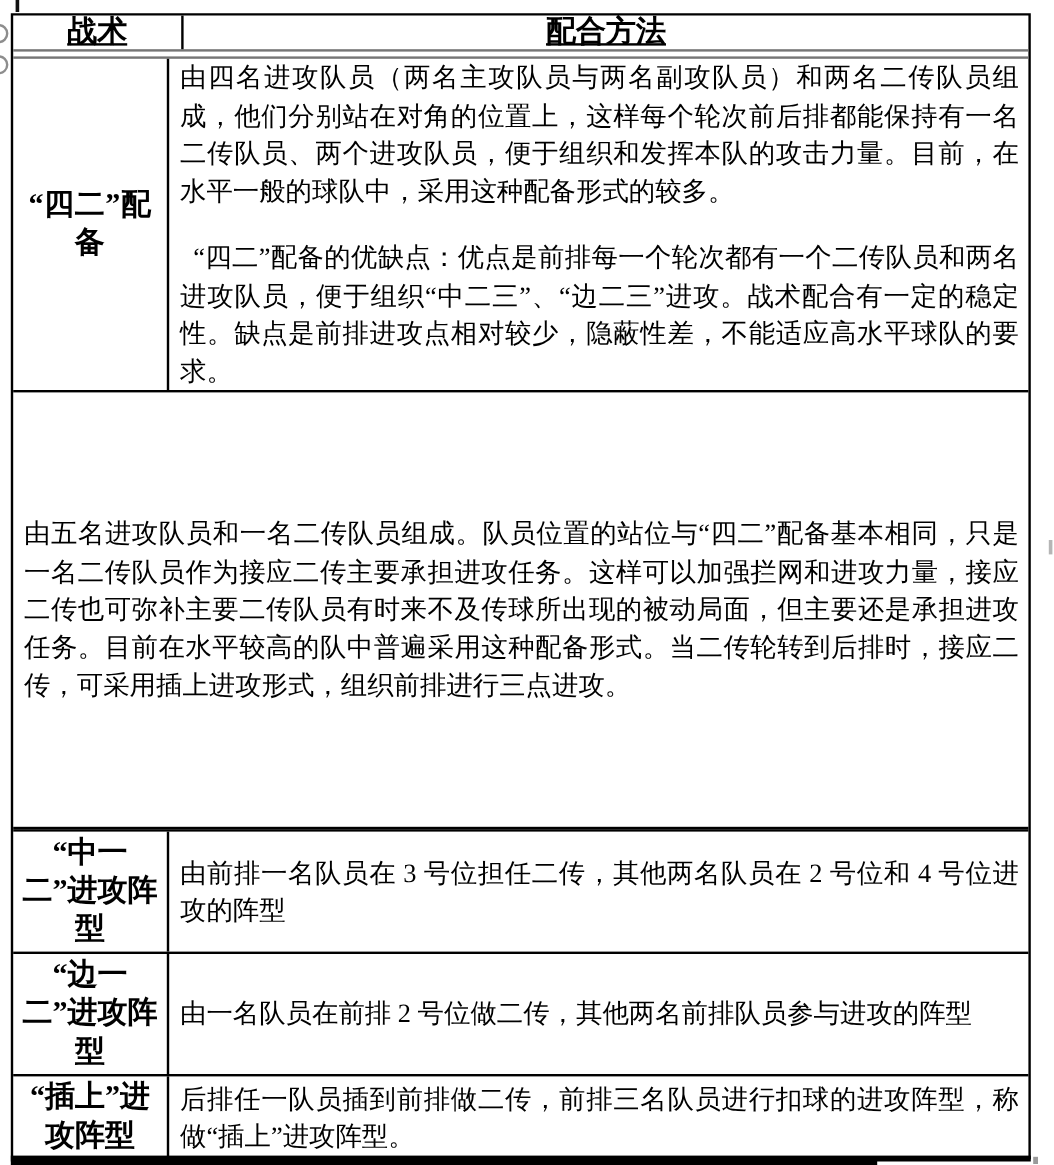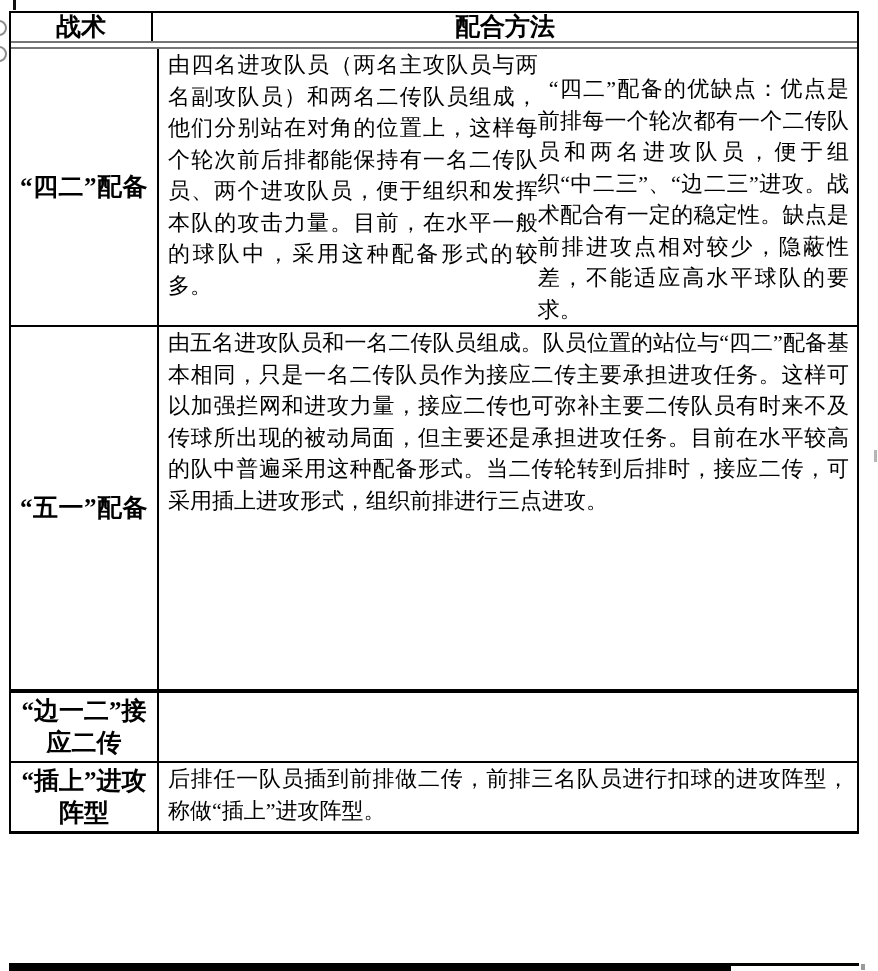--- a/index.html
+++ b/index.html
@@ -16,51 +16,51 @@
   
   .tbl {
     position: absolute;
     left: 9px; top: 11px;
     width: 850px;
     border: 2px solid #000;
     border-bottom-width: 3px;
     box-sizing: border-box;
     background: #fff;
   }
-  .hdr-row { display: flex; align-items: center; min-height: 27px; }
+  .hdr-row { display: flex; align-items: center; min-height: 27px; text-decoration: underline; }
   .hdr-cell {
     font-weight: bold;
     font-size: 25px;
     line-height: 26px;
     text-align: center;
     padding: 1px 0;
   }
   .hc1 { width: 142px; border-right: 2px solid #000; box-sizing: border-box; align-self: stretch; display:flex; align-items:center; justify-content:center; }
   .hc2 { flex: 1; }
   .hdr-div {
     height: 4px;
     border-top: 2px solid #757575;
     border-bottom: 2px solid #757575;
   }
   .t-row { display: flex; border-top: 2px solid #000; }
   .t-row.first { border-top: none; }
   .c1 {
-    width: 148px;
+    width: 130px;
     border-right: 2px solid #000;
     box-sizing: border-box;
     display: flex; align-items: center; justify-content: center;
     text-align: center;
     font-weight: bold;
     font-size: 25px;
     line-height: 32px;
     padding: 2px 3px;
   }
   .c2 {
     flex: 1;
-    display: flex; flex-direction: row; justify-content: center;
+    display: flex; flex-direction: column; justify-content: center;
     font-size: 22px;
     line-height: 31.5px;
     padding: 0 8px 0 9px;
     box-sizing: border-box;
     text-align: justify;
     text-justify: inter-ideograph;
   }
   .c2 p { margin: 0; }
   .c2 p:empty { display: none; }
   .c2 p.indent { text-indent: 11px; margin-top: 24px; }
@@ -107,32 +107,42 @@
 
     <div class="t-row first r1">
       <div class="c1">“四二”配备</div>
       <div class="c2">
         <p>由四名进攻队员（两名主攻队员与两名副攻队员）和两名二传队员组成，他们分别站在对角的位置上，这样每个轮次前后排都能保持有一名二传队员、两个进攻队员，便于组织和发挥本队的攻击力量。目前，在水平一般的球队中，采用这种配备形式的较多。</p>
         <p class="indent">“四二”配备的优缺点：优点是前排每一个轮次都有一个二传队员和两名进攻队员，便于组织“中二三”、“边二三”进攻。战术配合有一定的稳定性。缺点是前排进攻点相对较少，隐蔽性差，不能适应高水平球队的要求。</p>
       </div>
     </div>
 
     <div class="t-row r2">
-      <div class="c1">“五一”配备</div>
       <div class="c2">
         <p>由五名进攻队员和一名二传队员组成。队员位置的站位与“四二”配备基本相同，只是一名二传队员作为接应二传主要承担进攻任务。这样可以加强拦网和进攻力量，接应二传也可弥补主要二传队员有时来不及传球所出现的被动局面，但主要还是承担进攻任务。目前在水平较高的队中普遍采用这种配备形式。当二传轮转到后排时，接应二传，可采用插上进攻形式，组织前排进行三点进攻。</p>
       </div>
     </div>
 
     <div class="t-row r3">
     </div>
 
+    <div class="t-row r4">
+      <div class="c1">“中一二”进攻阵型</div>
+      <div class="c2">
+        <p>由前排一名队员在 3 号位担任二传，其他两名队员在 2 号位和 4 号位进攻的阵型</p>
+
+      </div>
+    </div>
 
     <div class="t-row r5">
-      <div class="c1">“边一二”接应二传</div>
+      <div class="c1">“边一二”进攻阵型</div>
+      <div class="c2">
+        <p>由一名队员在前排 2 号位做二传，其他两名前排队员参与进攻的阵型</p>
+
+      </div>
     </div>
 
     <div class="t-row r6">
       <div class="c1">“插上”进攻阵型</div>
       <div class="c2">
         <p>后排任一队员插到前排做二传，前排三名队员进行扣球的进攻阵型，称做“插上”进攻阵型。</p>
 
       </div>
     </div>
 

